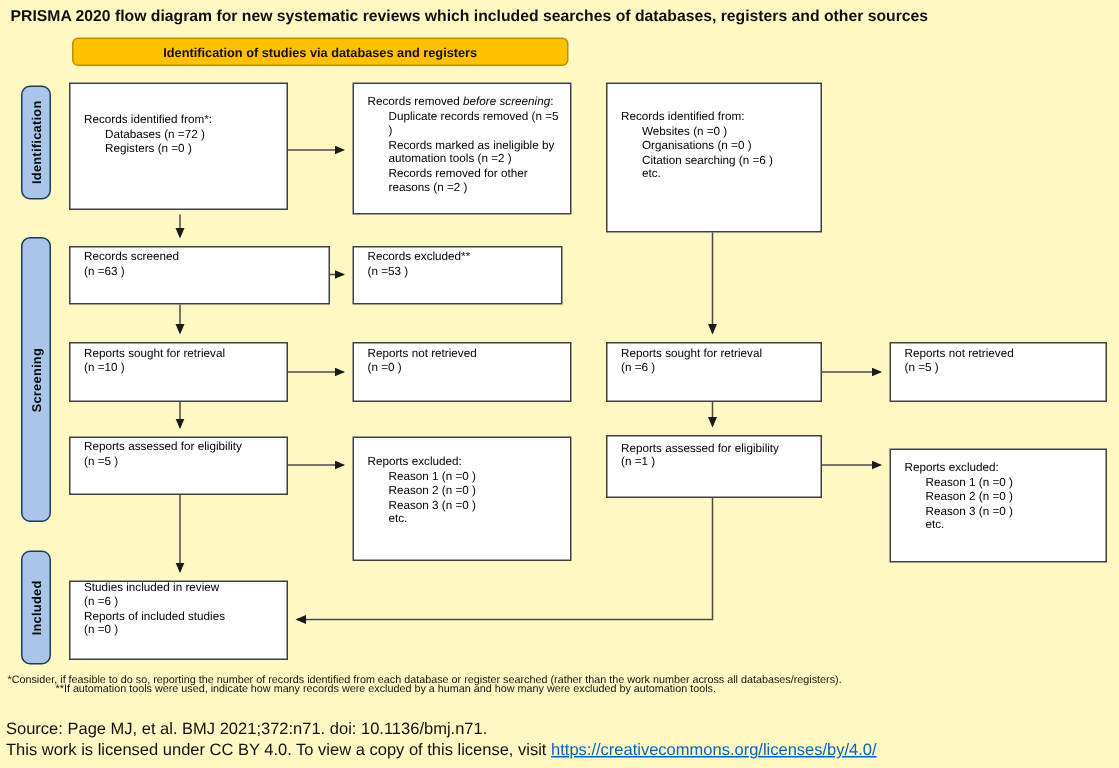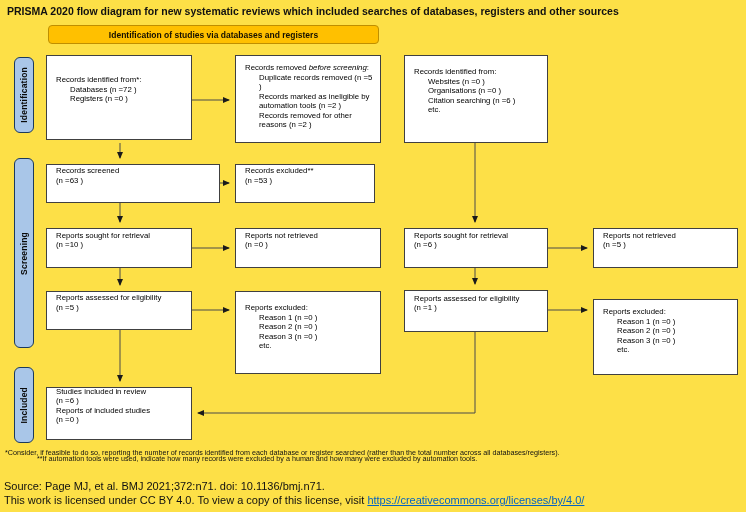--- a/index.html
+++ b/index.html
@@ -1,21 +1,21 @@
 <!DOCTYPE html>
 <html style="--header-fill: #FFC000; --header-border: #BF8F00; --sidebar-fill: #A9C6E8; --sidebar-border: #1B3A5C; --box-border: #404040; --link-color: #0563C1;"><head>
 <meta charset="utf-8">
 <style>
   * { margin: 0; padding: 0; box-sizing: border-box; }
   html, body { background: #ffffff; }
   body { font-family: "Liberation Sans", sans-serif; color: #000; }
   .canvas {
     position: relative;
     width: 746px; height: 512px;
-    background: #fde047;
+    background: #fef9c3;
     overflow: hidden;
   }
   .page-title {
     position: absolute; left: 7px; top: 5px;
     font-size: 10.5px; font-weight: bold; color: #111;
     white-space: nowrap;
   }
   .band {
     position: absolute; top: 25px; height: 19px;
     background: var(--header-fill, #FFC000);
@@ -144,21 +144,21 @@
   </div>
 
   <div class="box top-align" style="left:235px; top:291px; width:146px; height:83px; padding-top:11px;">
     <div>Reports excluded:</div>
     <div class="hang">Reason 1 (n =0 )</div>
     <div class="hang">Reason 2 (n =0 )</div>
     <div class="hang">Reason 3 (n =0 )</div>
     <div class="hang">etc.</div>
   </div>
 
-  <div class="box" style="left:404px; top:55px; width:144px; height:88px;">
+  <div class="box" style="left:404px; top:55px; width:144px; height:100px;">
     <div>Records identified from:</div>
     <div class="hang">Websites (n =0 )</div>
     <div class="hang">Organisations (n =0 )</div>
     <div class="hang">Citation searching (n =6 )</div>
     <div class="hang">etc.</div>
   </div>
 
   <div class="box" style="left:404px; top:228px; width:144px; height:40px;">
     <div>Reports sought for retrieval</div>
     <div>(n =6 )</div>
@@ -182,21 +182,21 @@
     <div class="hang">etc.</div>
   </div>
 
   <div class="box" style="left:46px; top:387px; width:146px; height:53px;">
     <div>Studies included in review</div>
     <div>(n =6 )</div>
     <div>Reports of included studies</div>
     <div>(n =0 )</div>
   </div>
 
-  <div class="footnote" style="top:448px;">*Consider, if feasible to do so, reporting the number of records identified from each database or register searched (rather than the total number across all databases/registers).</div>
+  <div class="footnote" style="top:448px;">*Consider, if feasible to do so, reporting the number of records identified from each database or register searched (rather than the work number across all databases/registers).</div>
   <div class="footnote" style="top:454px;margin-left:32px;">**If automation tools were used, indicate how many records were excluded by a human and how many were excluded by automation tools.</div>
 
   <div class="srcline" style="top:480px;">Source: Page MJ, et al. BMJ 2021;372:n71. doi: 10.1136/bmj.n71.</div>
   <div class="srcline" style="top:494px;">
     <span>This work is licensed under CC BY 4.0. To view a copy of this license, visit </span><a class="license-link">https://creativecommons.org/licenses/by/4.0/</a>
   </div>
 
 </div>
 
 </body></html>

